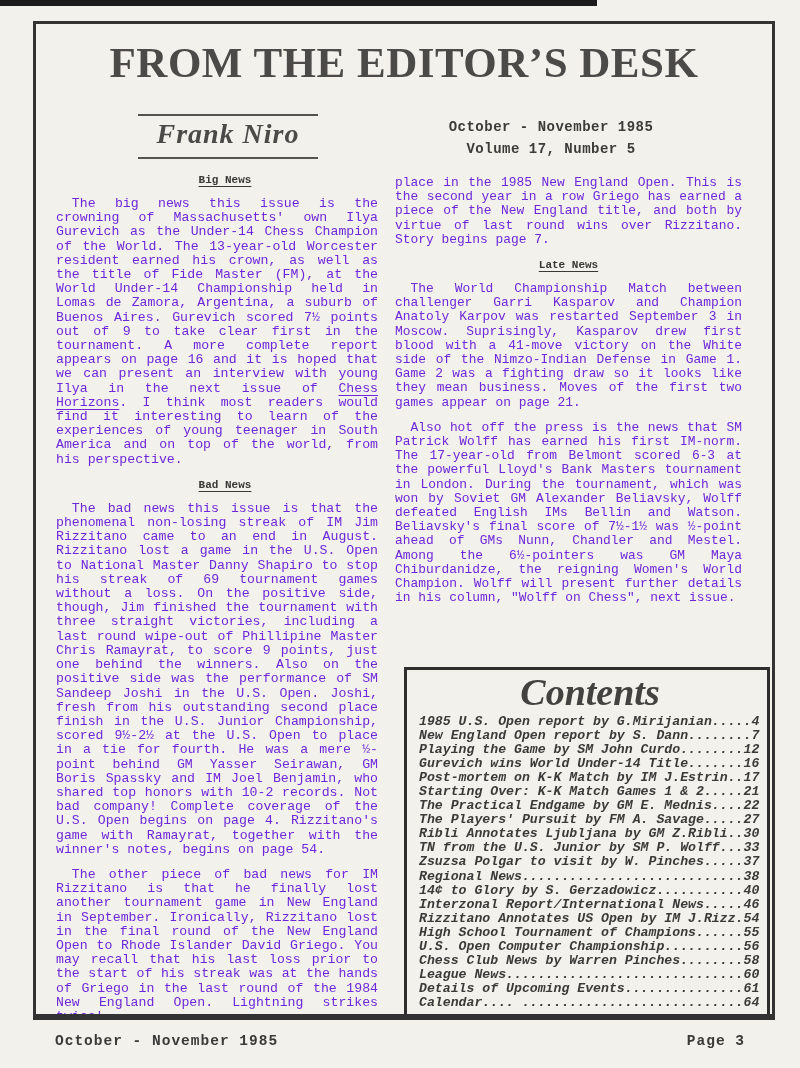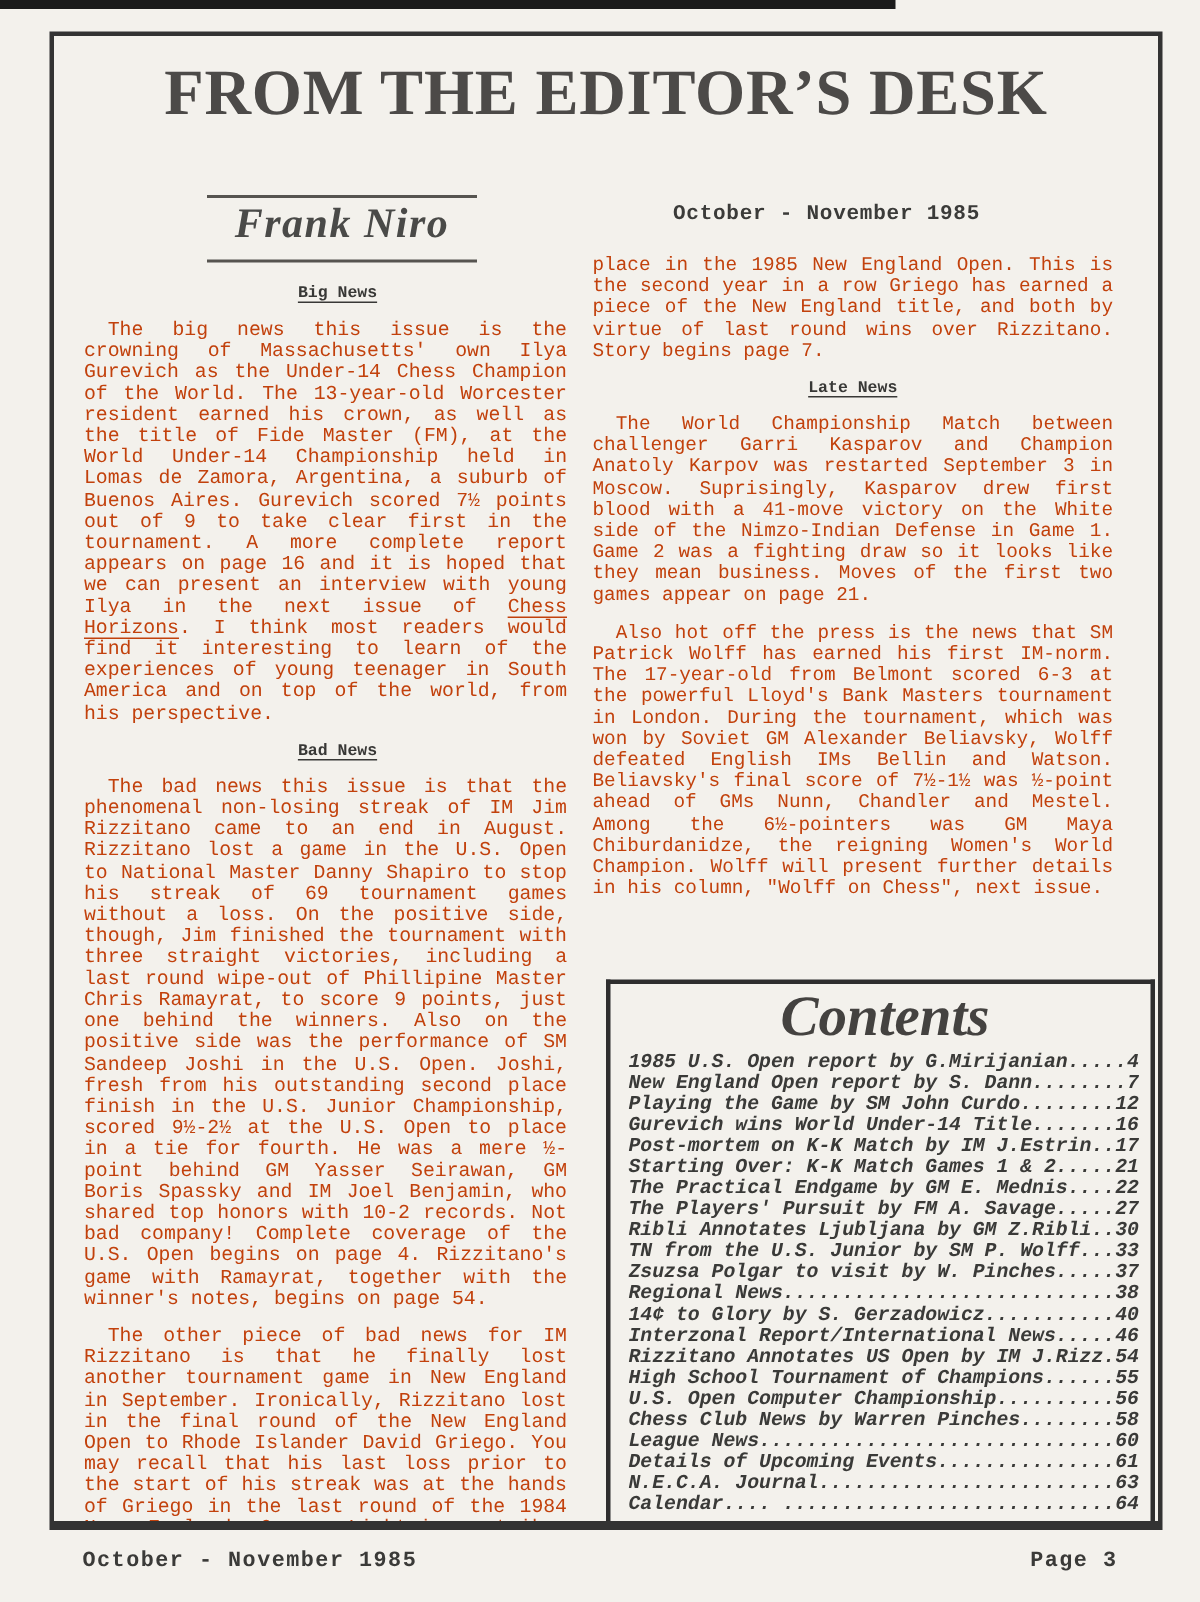--- a/index.html
+++ b/index.html
@@ -24,21 +24,21 @@
     overflow:hidden;
   }
   .page-title {
     text-align:center;
     font-family:"Liberation Serif","DejaVu Serif",serif;
     font-weight:bold;
     font-size:43px;
     line-height:50px;
     color:#4c4a48;
     letter-spacing:0.5px;
-    margin:14px 0 20px;
+    margin:14px 0 4px;
   }
   .columns {
     display:flex;
     padding:0 30px 0 20px;
   }
   .col-left { width:322px; flex:none; }
   .col-right { flex:1; padding-left:17px; }
 
   .fn-wrap { text-align:center; padding-left:22px; margin:22px 0 14px; }
   .fn-inner {
@@ -75,21 +75,21 @@
   }
   .col-left .sec-heading { padding-left:16px; }
   .u { text-decoration:underline; text-underline-offset:3px; }
 
   p.body {
     font-size:13.2px;
     line-height:14.2px;
     text-align:justify;
     margin:0 0 11px;
     text-indent:2ch;
-    color:#c2410c;
+    color:#6d28d9;
   }
   .col-right p.body { font-size:12.9px; }
   p.body.noindent { text-indent:0; }
 
   .contents-box {
     position:absolute;
     right:2px; bottom:0;
     width:366px;
     border:3px solid #2e2e2e;
     border-bottom:none;
@@ -158,20 +158,21 @@
 
       <p class="body">The bad news this issue is that the phenomenal non-losing streak of IM Jim Rizzitano came to an end in August. Rizzitano lost a game in the U.S. Open to National Master Danny Shapiro to stop his streak of 69 tournament games without a loss. On the positive side, though, Jim finished the tournament with three straight victories, including a last round wipe-out of Phillipine Master Chris Ramayrat, to score 9 points, just one behind the winners. Also on the positive side was the performance of SM Sandeep Joshi in the U.S. Open. Joshi, fresh from his outstanding second place finish in the U.S. Junior Championship, scored 9½-2½ at the U.S. Open to place in a tie for fourth. He was a mere ½-point behind GM Yasser Seirawan, GM Boris Spassky and IM Joel Benjamin, who shared top honors with 10-2 records. Not bad company! Complete coverage of the U.S. Open begins on page 4. Rizzitano's game with Ramayrat, together with the winner's notes, begins on page 54.</p>
       <p class="body">The other piece of bad news for IM Rizzitano is that he finally lost another tournament game in New England in September. Ironically, Rizzitano lost in the final round of the New England Open to Rhode Islander David Griego. You may recall that his last loss prior to the start of his streak was at the hands of Griego in the last round of the 1984 New England Open. Lightning strikes twice!</p>
 
     </div>
 
     <div class="col-right">
 
       <div class="issue-block">
         <div>October - November 1985</div>
+        <div>Volume 17, Number 5</div>
       </div>
 
       <p class="body noindent">place in the 1985 New England Open. This is the second year in a row Griego has earned a piece of the New England title, and both by virtue of last round wins over Rizzitano. Story begins page 7.</p>
 
       <div class="sec-heading">
         <span class="u">Late News</span>
       </div>
 
       <p class="body">The World Championship Match between challenger Garri Kasparov and Champion Anatoly Karpov was restarted September 3 in Moscow. Suprisingly, Kasparov drew first blood with a 41-move victory on the White side of the Nimzo-Indian Defense in Game 1. Game 2 was a fighting draw so it looks like they mean business. Moves of the first two games appear on page 21.</p>
       <p class="body">Also hot off the press is the news that SM Patrick Wolff has earned his first IM-norm. The 17-year-old from Belmont scored 6-3 at the powerful Lloyd's Bank Masters tournament in London. During the tournament, which was won by Soviet GM Alexander Beliavsky, Wolff defeated English IMs Bellin and Watson. Beliavsky's final score of 7½-1½ was ½-point ahead of GMs Nunn, Chandler and Mestel. Among the 6½-pointers was GM Maya Chiburdanidze, the reigning Women's World Champion. Wolff will present further details in his column, "Wolff on Chess", next issue.</p>
@@ -194,21 +195,20 @@
     <div class="contents-item">Zsuzsa Polgar to visit by W. Pinches.....37</div>
     <div class="contents-item">Regional News............................38</div>
     <div class="contents-item">14¢ to Glory by S. Gerzadowicz...........40</div>
     <div class="contents-item">Interzonal Report/International News.....46</div>
     <div class="contents-item">Rizzitano Annotates US Open by IM J.Rizz.54</div>
     <div class="contents-item">High School Tournament of Champions......55</div>
     <div class="contents-item">U.S. Open Computer Championship..........56</div>
     <div class="contents-item">Chess Club News by Warren Pinches........58</div>
     <div class="contents-item">League News..............................60</div>
     <div class="contents-item">Details of Upcoming Events...............61</div>
-    <div class="contents-item">N.E.C.A. Journal.........................63</div>
     <div class="contents-item">Calendar.... ............................64</div>
   </div>
 
 </div>
 
 <div class="footer">
   <span>October - November 1985</span>
   <span>Page 3</span>
 </div>
 

